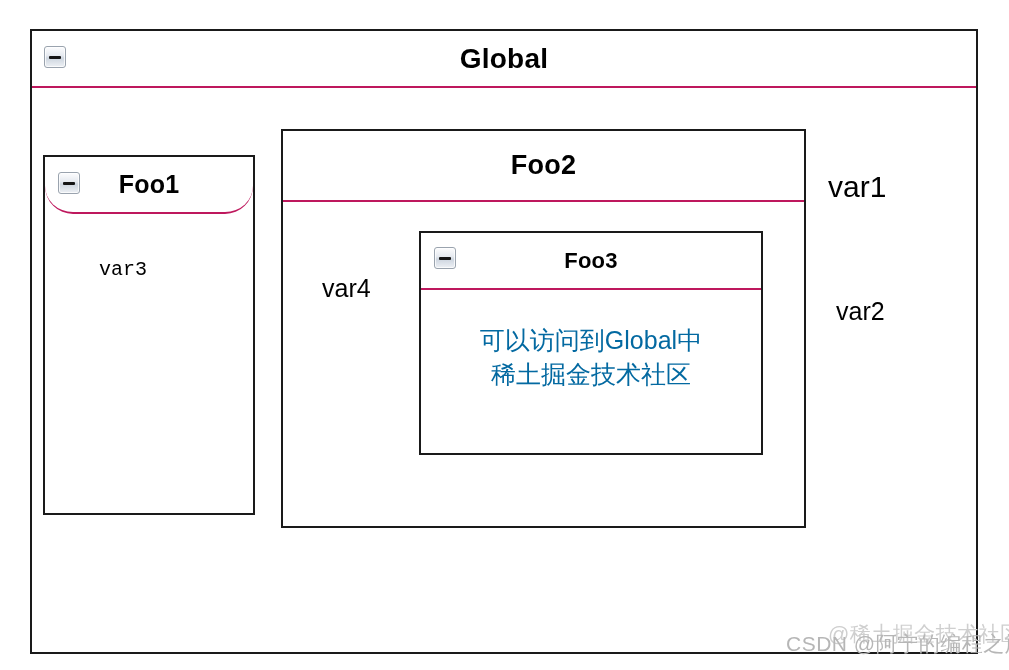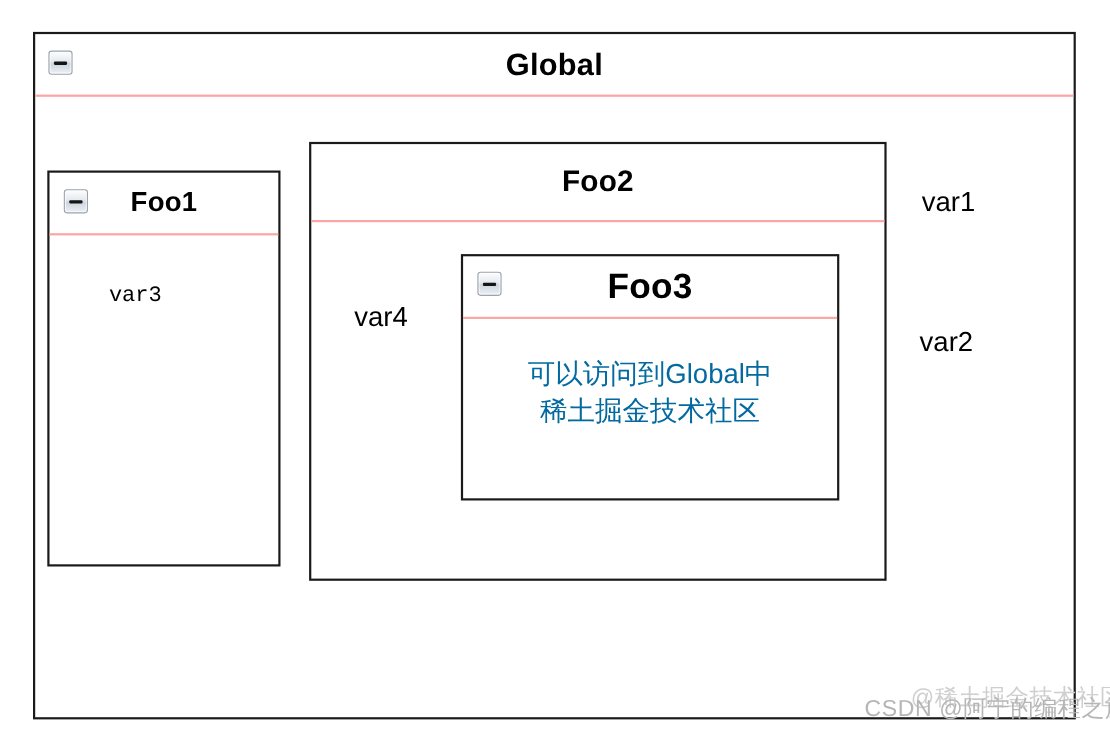--- a/index.html
+++ b/index.html
@@ -23,21 +23,21 @@
   .box {
     position: absolute;
     box-sizing: border-box;
     background: #ffffff;
     border: 2px solid #1a1a1a;
   }
   .box-header {
     position: relative;
     box-sizing: border-box;
     width: 100%;
-    border-bottom: 2px solid #fca5a5;
+    border-bottom: 2px solid #be185d;
     display: flex;
     align-items: center;
     justify-content: center;
   }
   .box-title {
     font-weight: bold;
     color: #000000;
     letter-spacing: 0.2px;
     white-space: nowrap;
   }
@@ -105,37 +105,37 @@
     letter-spacing: 0.5px;
   }
 
   
   #global-box      { left: 30px;  top: 29px;  width: 948px; height: 625px; }
   #global-header   { height: 57px; }
   #global-title    { font-size: 28px; }
   #global-icon     { left: 12px;  top: 15px; }
 
   #foo1-box        { left: 43px;  top: 155px; width: 212px; height: 360px; }
-  #foo1-header     { height: 57px; }
+  #foo1-header     { height: 57px; border-radius: 28px; }
   #foo1-title      { font-size: 25px; }
   #foo1-icon       { left: 13px;  top: 15px; }
   #foo1-var3       { left: 54px;  top: 44px; font-size: 20px; font-family: Liberation Mono, monospace; }
 
   #foo2-box        { left: 281px; top: 129px; width: 525px; height: 399px; }
   #foo2-header     { height: 71px; }
   #foo2-title      { font-size: 27px; }
 
   #foo3-box        { left: 419px; top: 231px; width: 344px; height: 224px; }
   #foo3-header     { height: 57px; }
-  #foo3-title      { font-size: 32px; }
+  #foo3-title      { font-size: 22px; }
   #foo3-icon       { left: 13px;  top: 14px; }
   #foo3-note       { left: 0; top: 34px; width: 100%; font-size: 25px; }
 
   #var4-label      { left: 322px; top: 262px; font-size: 25px; margin-top: 12px; }
-  #var1-label      { left: 828px; top: 170px; font-size: 25px; margin-left: 10px; }
+  #var1-label      { left: 828px; top: 170px; font-size: 30px; }
   #var2-label      { left: 836px; top: 297px; font-size: 25px; }
 
   #watermark-juejin { left: 828px; top: 620px; }
   #watermark-csdn   { left: 786px; top: 630px; }
 </style>
 </head>
 <body>
 
 <div id="canvas">
 

